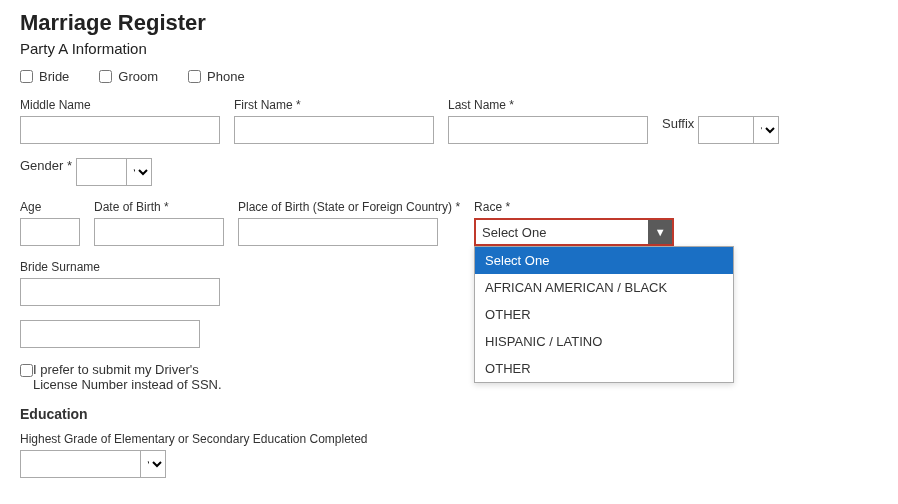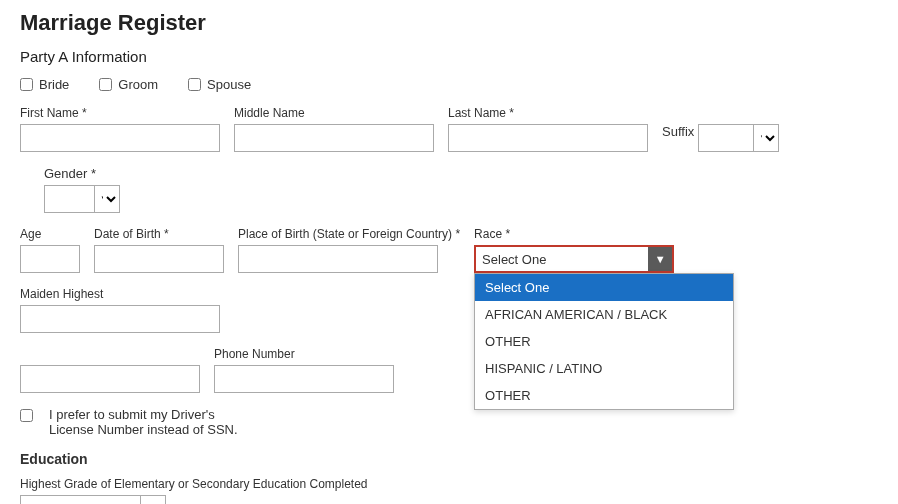--- a/index.html
+++ b/index.html
@@ -7,21 +7,21 @@
       font-family: Arial, sans-serif;
       font-size: 13px;
       background: #fff;
       color: #333;
       padding: 10px 20px;
       width: 898px;
     }
     h1 {
       font-size: 22px;
       font-weight: bold;
-      margin-bottom: 12px;
+      margin-bottom: 4px;
       color: #222;
     }
     h2 {
       font-size: 15px;
       font-weight: normal;
       margin-bottom: 12px;
       color: #222;
     }
     .section-title {
       font-size: 14px;
@@ -84,23 +84,22 @@
       height: 28px;
       border: 1px solid #aaa;
       background: #fff;
       font-size: 13px;
       width: 26px;
       padding: 0;
     }
 
     .gender-group {
       display: flex;
-      flex-direction: column;
+      flex-direction: row;
       gap: 4px;
-      margin-left: 24px;
     }
     .gender-select-wrap {
       display: flex;
     }
     .gender-select-wrap input[type="text"] {
       width: 50px;
       border-right: none;
     }
     .gender-select-wrap select {
       height: 28px;
@@ -171,21 +170,21 @@
       width: 180px;
       padding: 0 6px;
       font-size: 13px;
       color: #888;
       background: #fff;
     }
 
     .checkbox-pref {
       display: flex;
       align-items: flex-start;
-      gap: 16px;
+      gap: 0;
       margin-bottom: 14px;
       font-size: 13px;
     }
     .checkbox-pref input {
       margin-top: 2px;
     }
 
     .education-row {
       display: flex;
       gap: 14px;
@@ -218,31 +217,31 @@
   <label>
     <input type="checkbox" style="">
     <span>Bride</span>
   </label>
   <label>
     <input type="checkbox" style="">
     <span>Groom</span>
   </label>
   <label>
     <input type="checkbox" style="">
-    <span>Spouse</span>
+    <span>Phone</span>
   </label>
 </div>
 
 <div class="form-row">
   <div class="field-group">
+    <label>Middle Name</label>
+    <input type="text" class="input-lg" style="">
+  </div>
+  <div class="field-group">
     <label>First Name *</label>
-    <input type="text" class="input-lg" style="">
-  </div>
-  <div class="field-group">
-    <label>Middle Name</label>
     <input type="text" class="input-lg" style="">
   </div>
   <div class="field-group">
     <label>Last Name *</label>
     <input type="text" class="input-lg" style="">
   </div>
   <div class="suffix-group">
     <label>Suffix</label>
     <div class="suffix-input-wrap">
       <input type="text" style="">
@@ -284,32 +283,28 @@
       <div class="race-dropdown">
       <div class="race-option highlighted">Select One</div>
           <div class="race-option">AFRICAN AMERICAN / BLACK</div>
           <div class="race-option">OTHER</div>
           <div class="race-option">HISPANIC / LATINO</div>
           <div class="race-option">OTHER</div>
         </div>
     </div>
   </div>
   <div class="field-group">
-    <label>Maiden Highest</label>
+    <label>Bride Surname</label>
     <input type="text" class="input-lg" style="">
   </div>
 </div>
 
 <div class="form-row">
   <div class="field-group">
     <input type="text" class="input-full" style="">
-  </div>
-  <div class="field-group">
-    <label>Phone Number</label>
-    <input type="text" class="phone-input" style="width: 180px; height: 28px;">
   </div>
 </div>
 
 <div class="checkbox-pref">
   <input type="checkbox" style="">
   <span>I prefer to submit my Driver's<br>License Number instead of SSN.</span>
 </div>
 
 <div class="section-title">Education</div>
 <div class="education-row">

